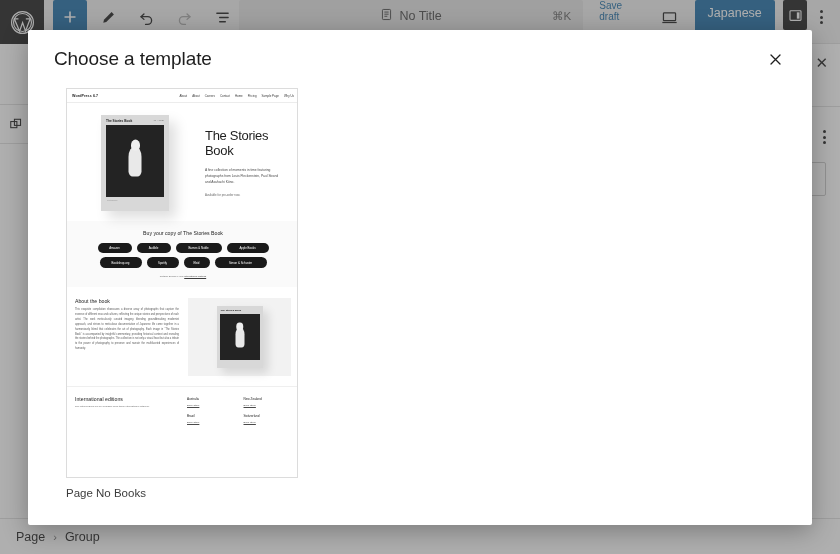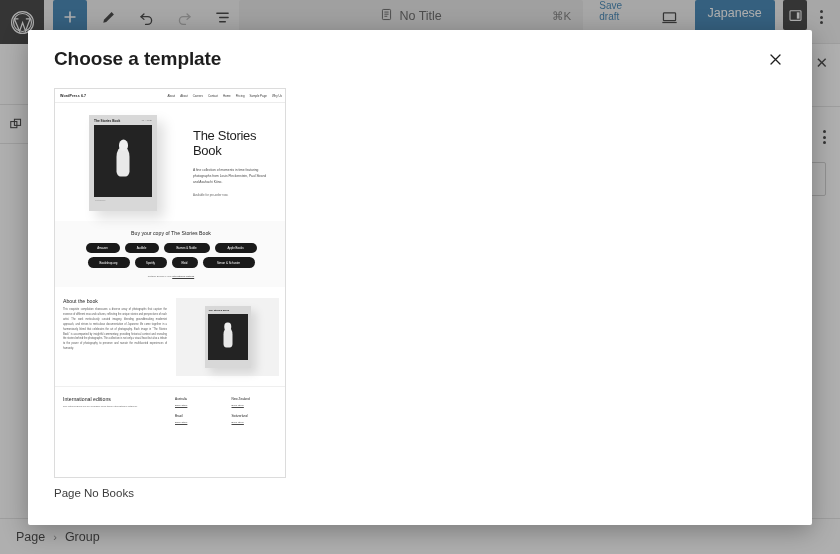--- a/index.html
+++ b/index.html
@@ -98,26 +98,26 @@
   .modal {
     position: absolute; left: 28px; top: 30px; width: 784px; height: 495px;
     background: #fff; border-radius: 2px;
     box-shadow: 0 6px 26px rgba(0,0,0,0.30);
     display: flex; flex-direction: column; overflow: hidden;
   }
   .modal-head {
     height: 58px; display: flex; align-items: center;
     padding: 0 22px 0 26px; flex: none;
   }
-  .modal-title { font-size: 19px; font-weight: bold; color: #1e1e1e; letter-spacing: -0.1px; }
+  .modal-title { font-size: 19px; font-weight: normal; color: #1e1e1e; letter-spacing: -0.1px; }
   .modal-close {
     margin-left: auto; width: 30px; height: 30px; color: #1e1e1e;
     display: flex; align-items: center; justify-content: center; font-size: 17px;
   }
-  .modal-body { flex: 1; padding: 0 26px; overflow: hidden; }
+  .modal-body { flex: 1; padding: 0 38px; overflow: hidden; }
 
   .tpl-card { width: 232px; }
   .tpl-thumb {
     width: 232px; height: 390px; border: 1px solid #dcdcdc;
     background: #fff; overflow: hidden; position: relative;
   }
   .tpl-caption { font-size: 11.5px; color: #3c3c3c; padding-top: 9px; }
 
   
   .mini { width: 232px; transform-origin: top left; }

